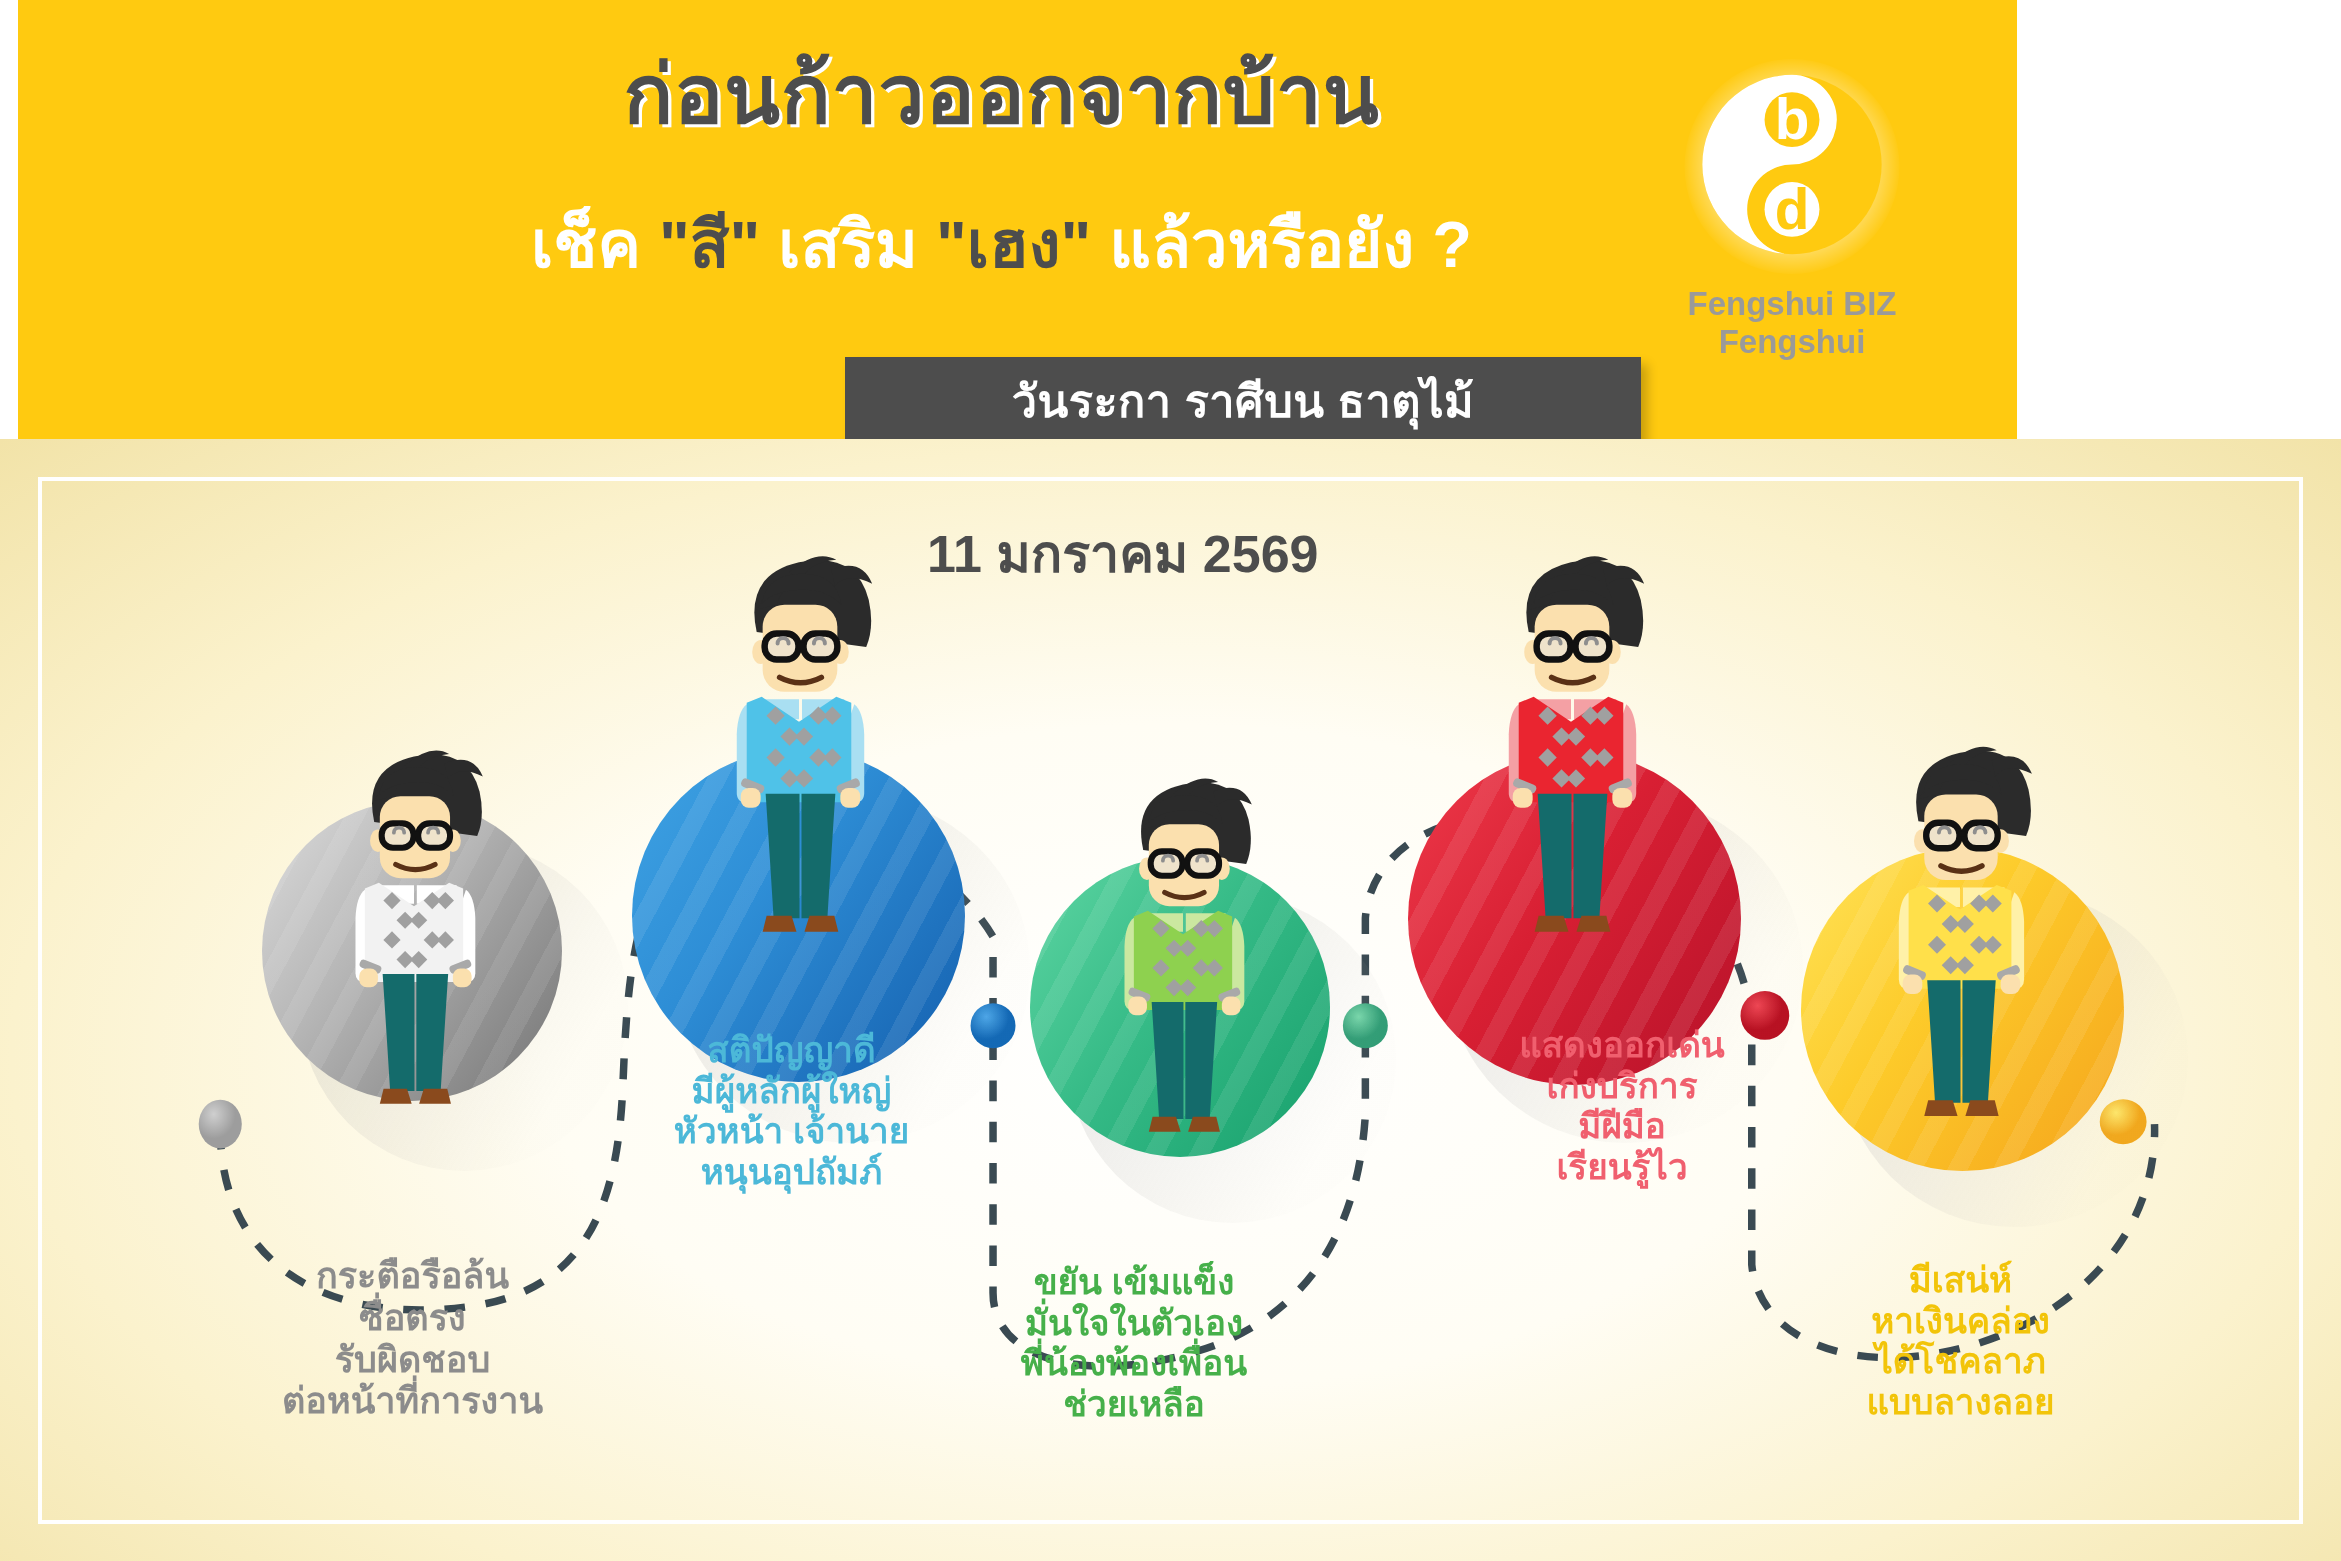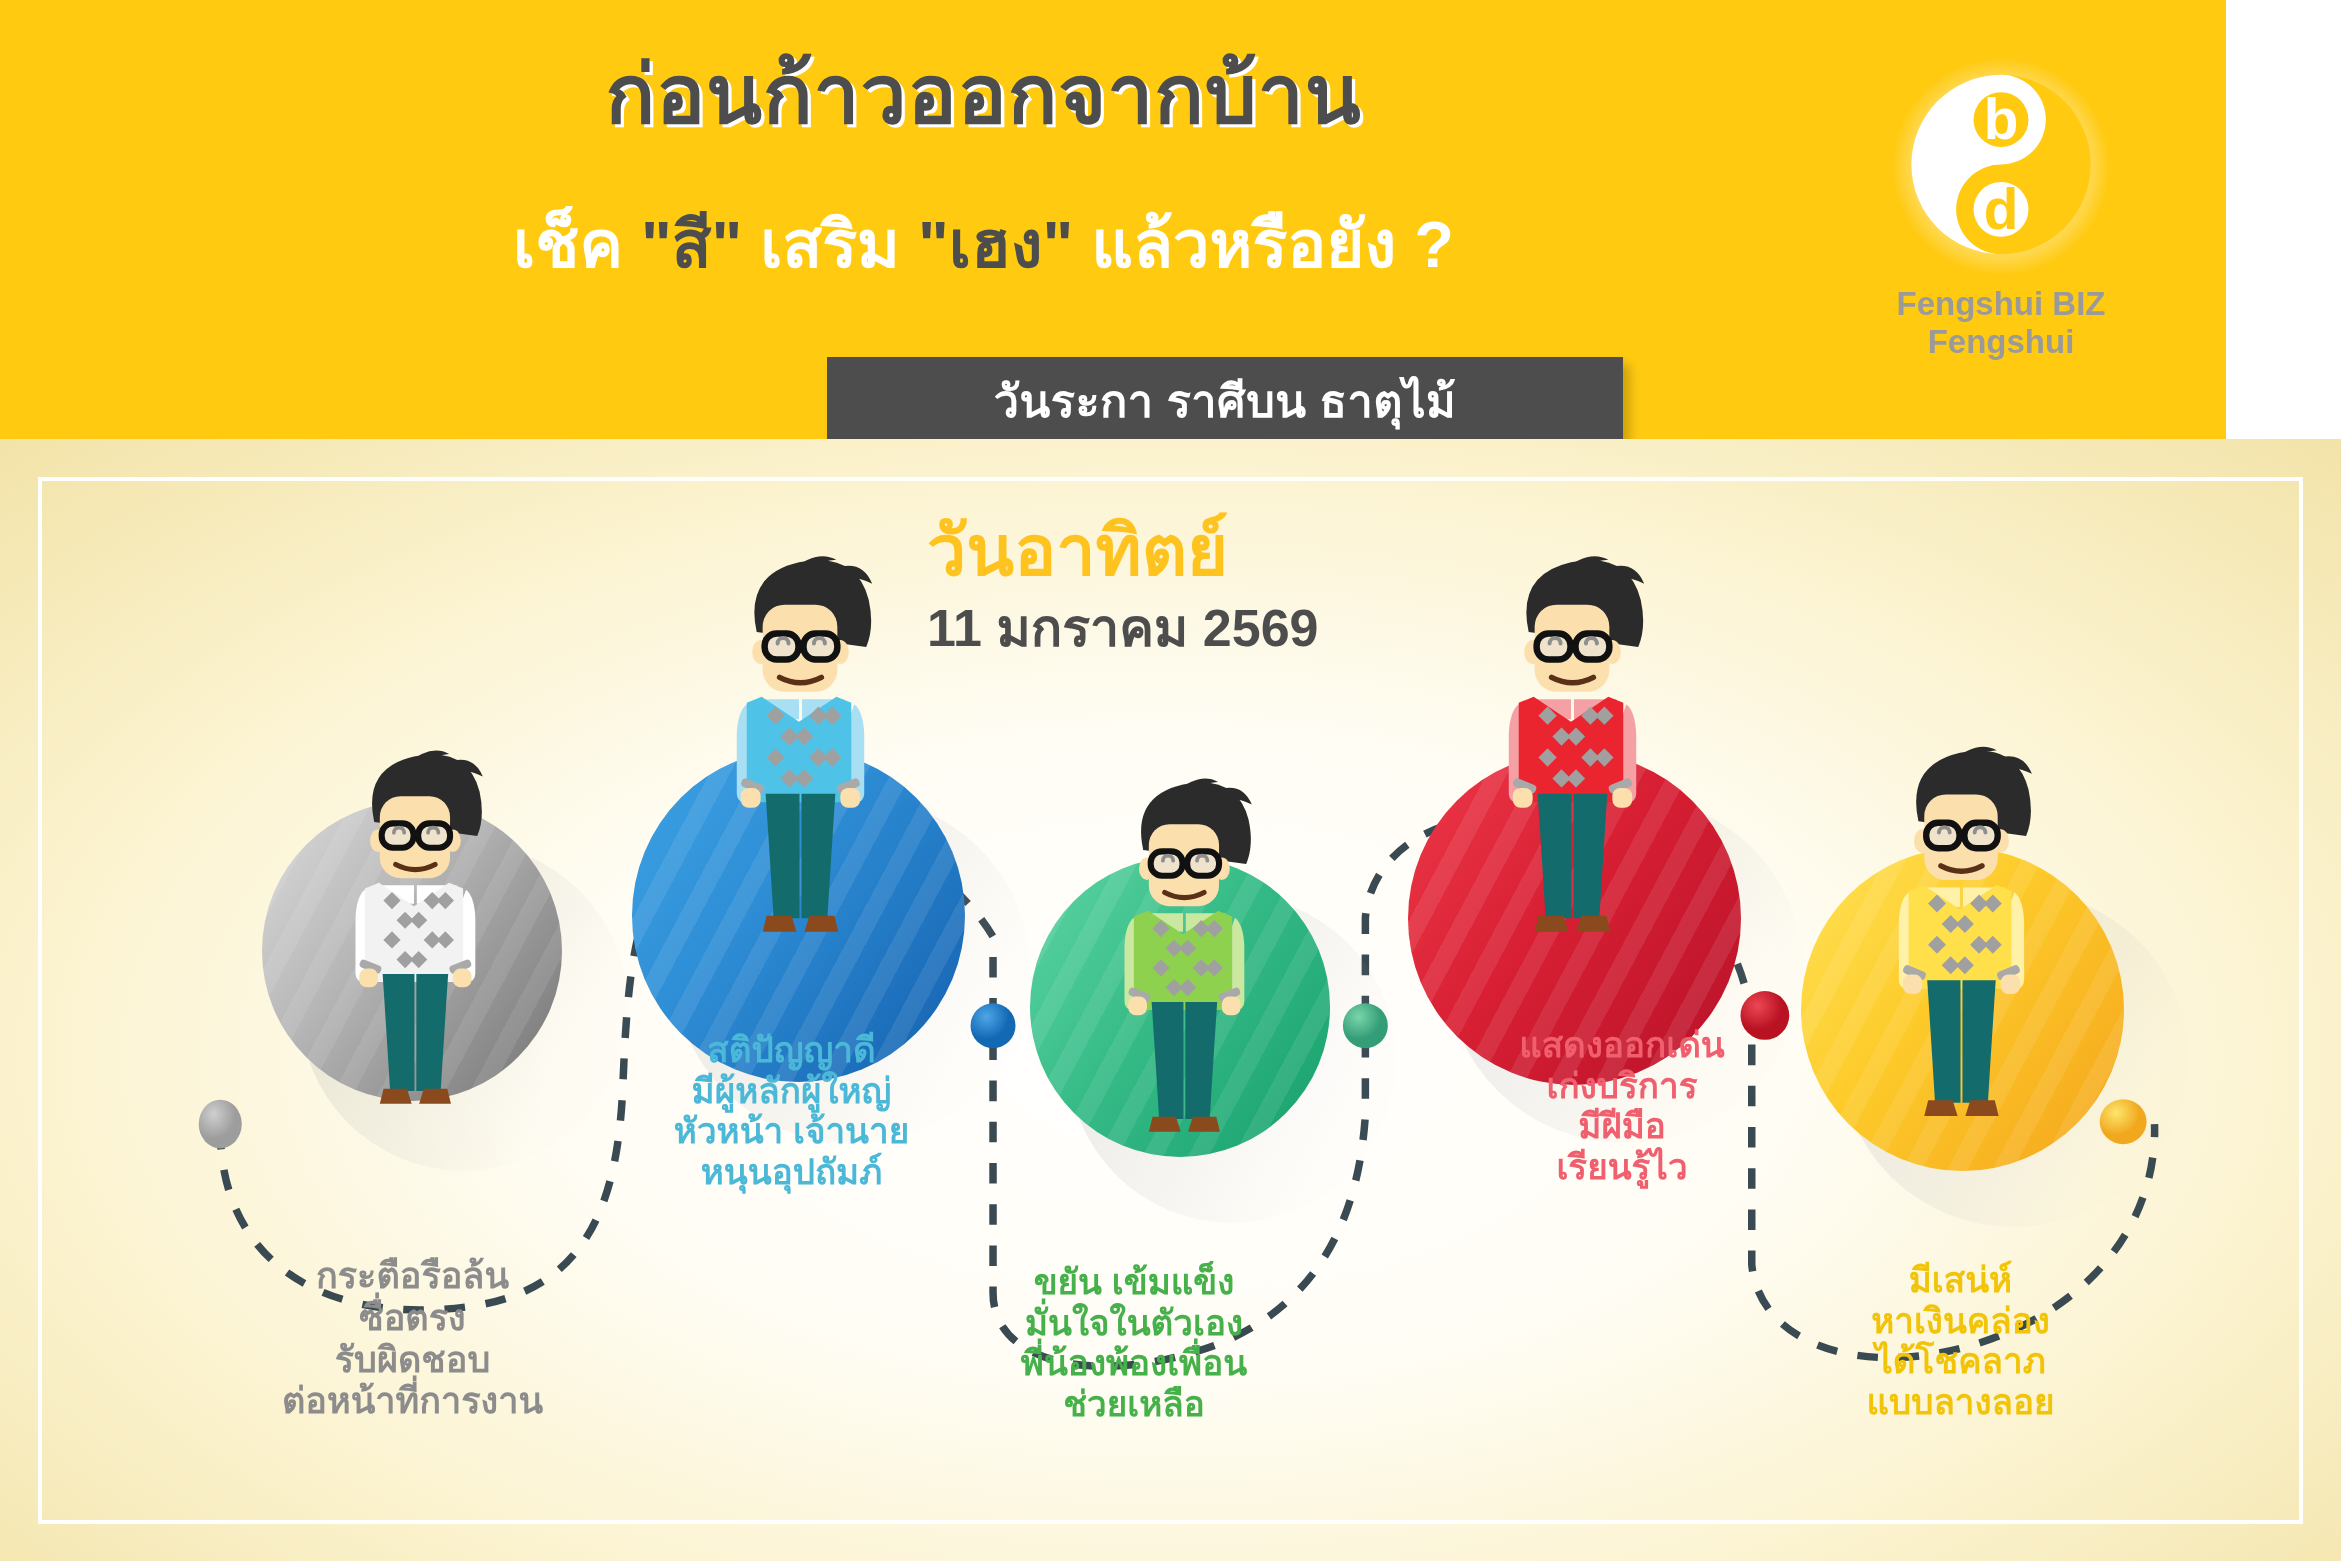--- a/index.html
+++ b/index.html
@@ -6,21 +6,21 @@
   html,body { width:2342px; height:1561px; }
   body {
     font-family: "Liberation Sans", sans-serif;
     background:#ffffff;
     overflow:hidden;
     position:relative;
   }
 
   
   .header {
-    position:absolute; left:0; top:0; width:2226px; height:439px;
+    position:absolute; left:18px; top:0; width:1999px; height:439px;
     background:#FFCA10;
   }
   .title-line1 {
     position:absolute; left:0; top:52px; width:1967px;
     text-align:center;
     font-size:82px; font-weight:700; color:#4d4d4d;
     letter-spacing:0.9px;
     text-shadow: 3.3px 3.3px 0 #ffffff;
     line-height:1.05;
   }
@@ -175,21 +175,20 @@
            C 4520 2730, 4605 2560, 4600 2400" fill="none" stroke="#3a4a52" stroke-width="16" stroke-dasharray="44 44" stroke-linecap="butt"></path>
 
   <ellipse cx="470" cy="2400" rx="46" ry="52" fill="url(#dg-gray)"></ellipse>
   <circle cx="2120" cy="2190" r="48" fill="url(#dg-blue)"></circle>
   <circle cx="2915" cy="2190" r="48" fill="url(#dg-green)"></circle>
   <circle cx="3768" cy="2168" r="52" fill="url(#dg-red)"></circle>
   <ellipse cx="4533" cy="2395" rx="50" ry="48" fill="url(#dg-yellow)"></ellipse>
 </svg>
 
 <div style="position:absolute; left:927px; top:515px; width:562px; text-align:left;">
-  <div style="font-size:70px; font-weight:700; color:#FFC31F; line-height:1.05;">วันอาทิตย์</div>
   <div style="font-size:52px; font-weight:700; color:#4d4d4d; margin-top:12px; line-height:1.05;">11 มกราคม 2569</div>
 </div>
 
 <div class="bubble">
   <div class="orb-shadow" style="left:300px; top:843px; width:328px; height:328px;"></div>
   <div class="orb" style="left:262px; top:801px; width:300px; height:300px; background:linear-gradient(128deg,#dcdcdc 0%,#b6b6b6 40%,#737373 100%);"></div>
   <svg class="guy" style="left:304px; top:740px; width:220px; height:412px;" viewBox="0 0 470 880">
     <g>
       <path d="M150 175 q-25 -115 85 -140 q115 -22 140 75 q12 55 -5 95 z" fill="#2b2b2b"></path>
       <path d="M150 130 q40 -75 95 -70 q-45 25 -55 60 z M215 55 q55 -48 95 -25 q-55 5 -70 40 z M300 50 q60 -25 82 28 q-50 -25 -75 5 z" fill="#2b2b2b"></path>

